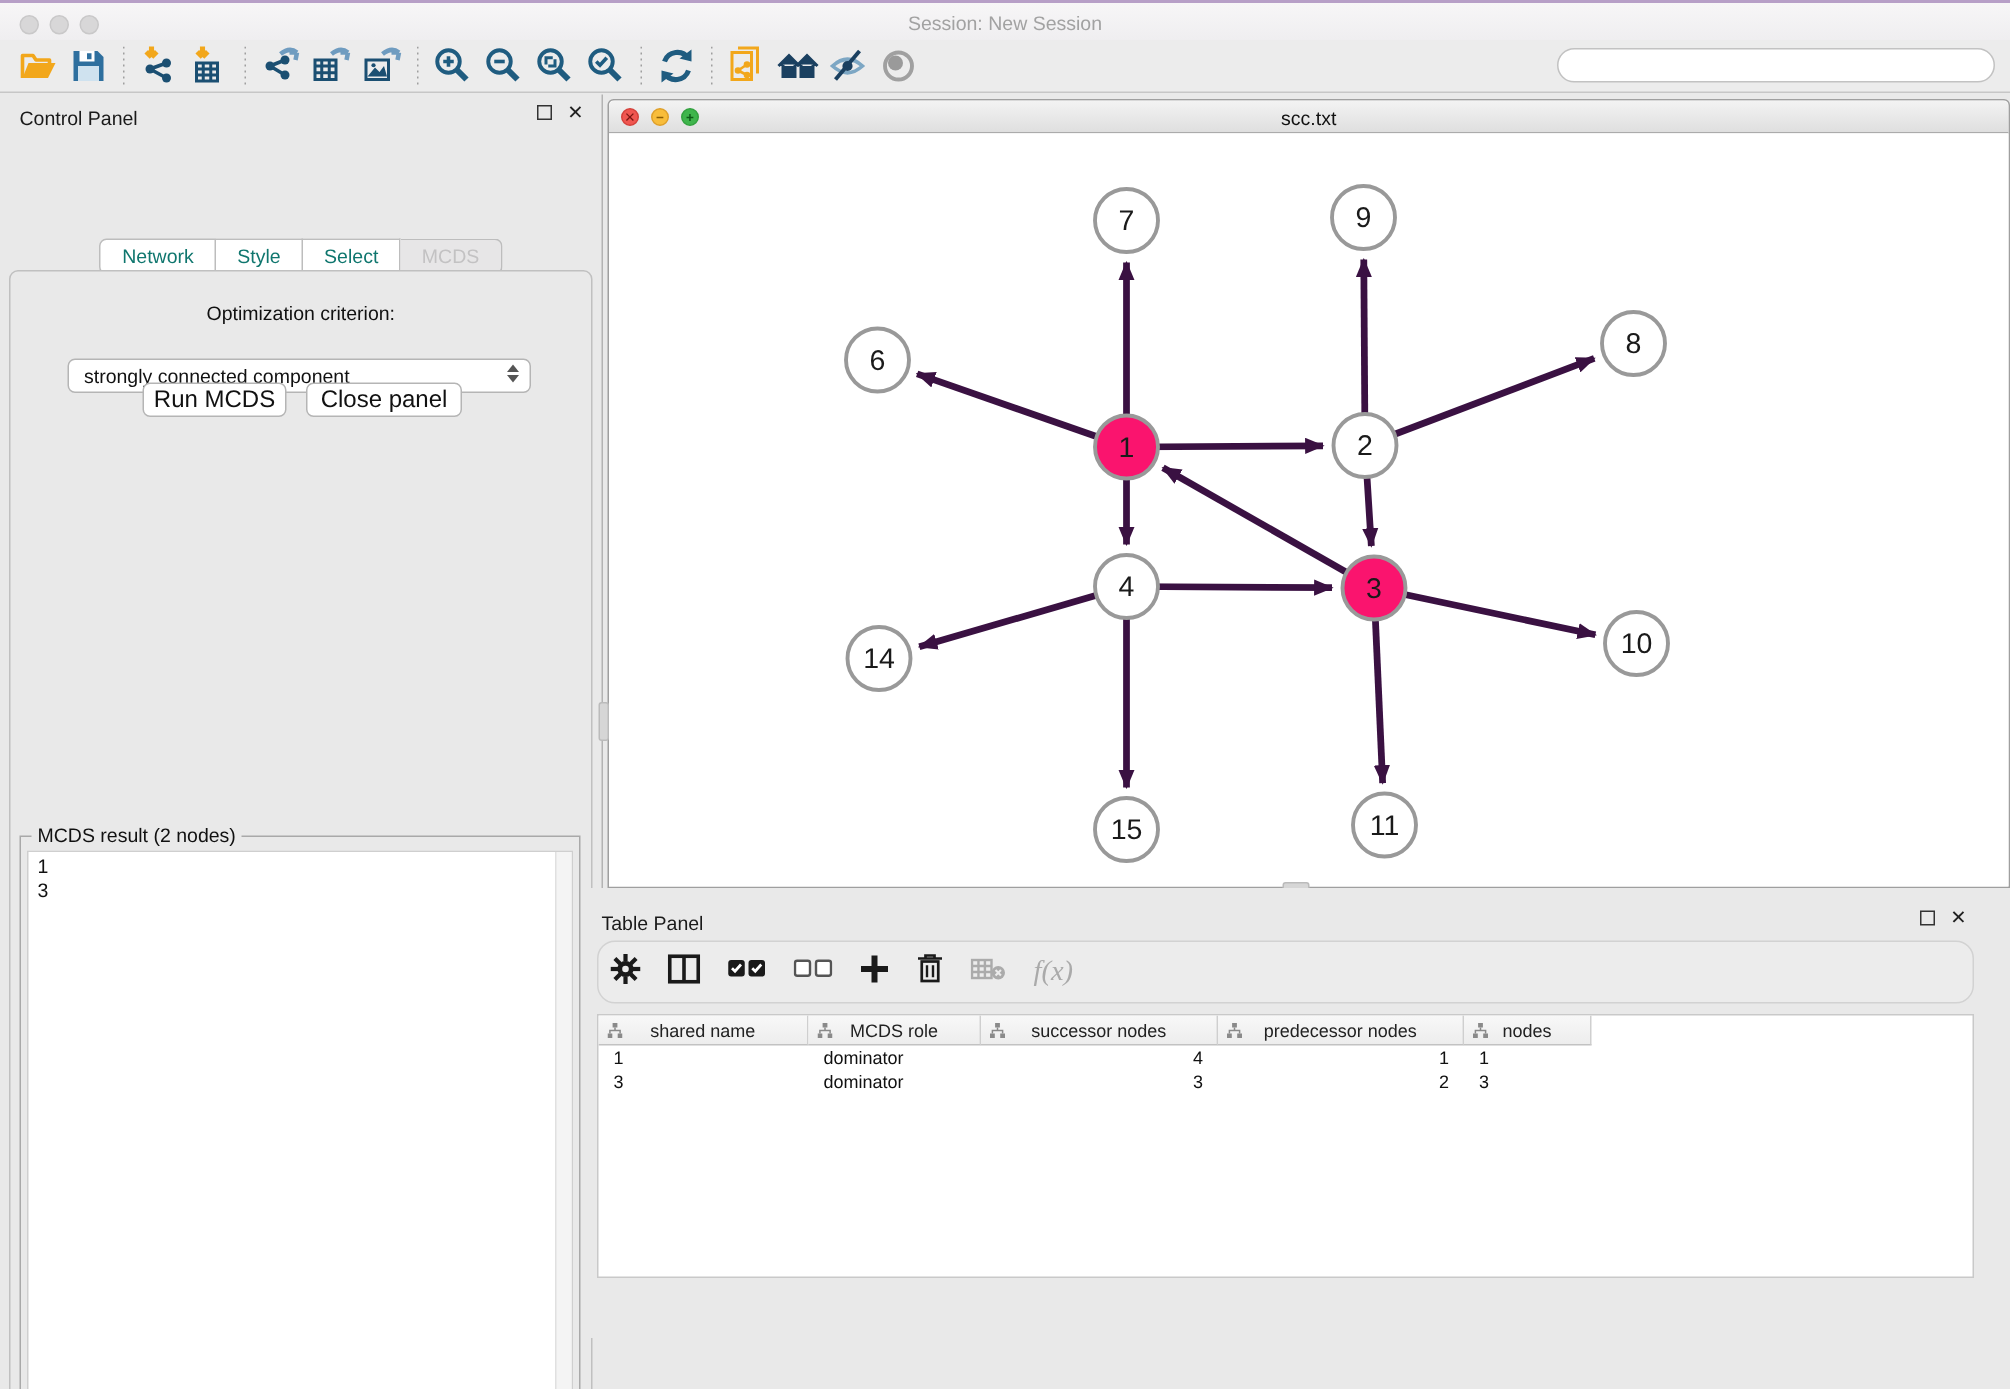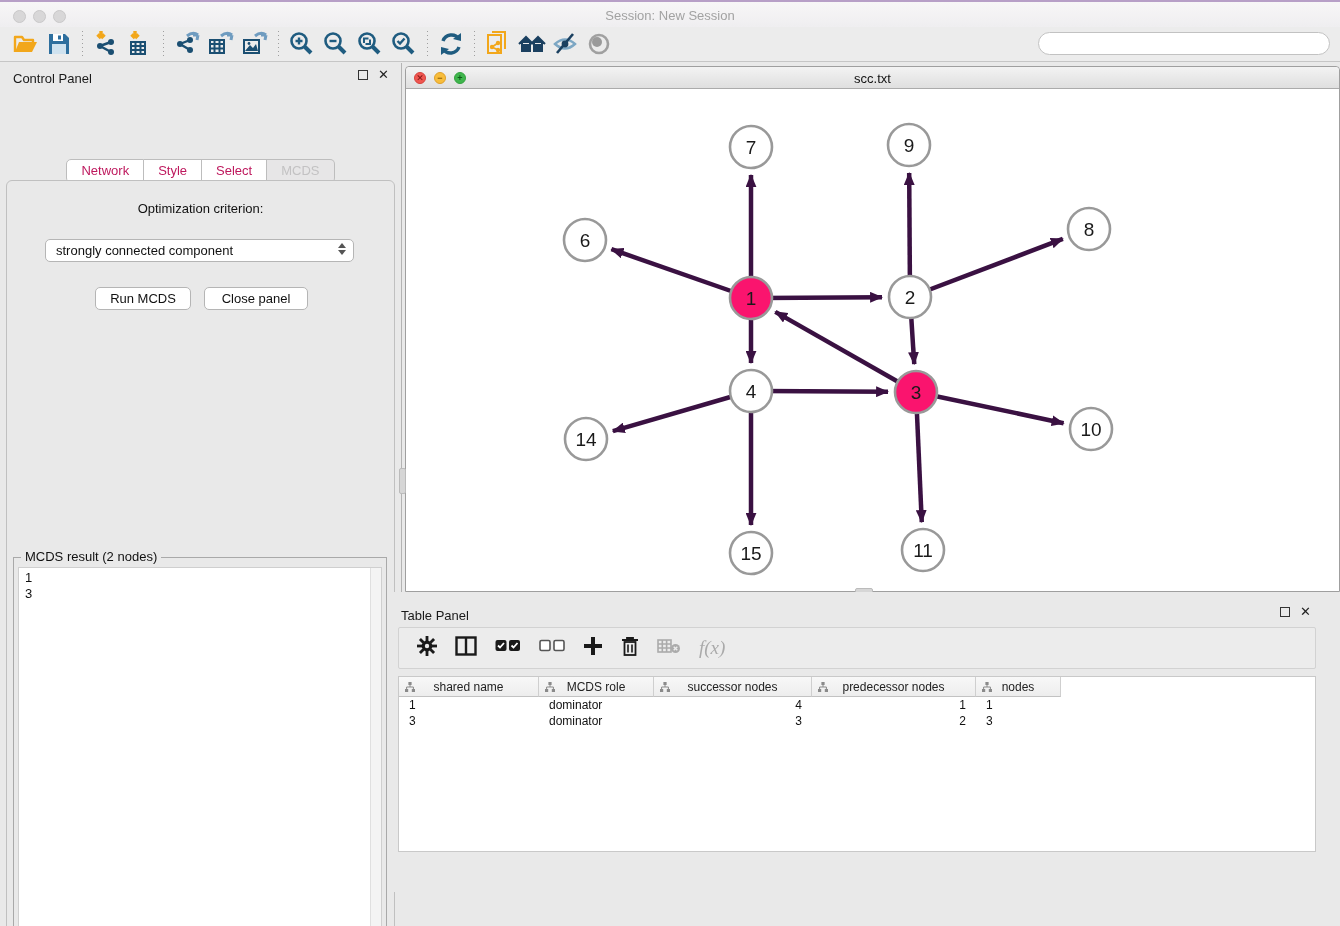--- a/index.html
+++ b/index.html
@@ -31,37 +31,37 @@
   #control-panel { position:absolute; left:0; top:63px; width:402px; height:705px;
     background:#e9e9e9; border-right:1px solid #b3b3b3; }
   .panel-header { position:relative; height:28px; }
   .panel-title { position:absolute; left:13px; top:8px; font-size:13px; color:#1a1a1a; }
   .panel-icons { position:absolute; right:12px; top:7px; display:flex; gap:10px; align-items:center; }
   .float-ic { width:10px; height:10px; border:1.5px solid #333; background:transparent; display:inline-block; }
   .close-ic { font-size:13px; font-weight:bold; color:#222; line-height:10px; }
 
   .cp-tabs { position:absolute; left:0; top:96px; width:100%; display:flex; justify-content:center; }
   .cp-tab { font-size:13px; padding:3px 14px 4px; background:#fff;
-    border:1px solid #bdbdbd; border-left:none; color:#be185d; }
+    border:1px solid #bdbdbd; border-left:none; color:#0f766e; }
   .cp-tab:first-child { border-left:1px solid #bdbdbd; border-radius:5px 0 0 5px; }
   .cp-tab.disabled-active { background:#e7e6e7; color:#c3c2c3; border-radius:0 5px 5px 0; }
 
   #cp-pane { position:absolute; left:6px; top:117px; width:389px; height:762px;
     border:1px solid #c0c0c0; border-radius:6px; background:#e9e9e9; }
   #opt-label { position:absolute; top:20px; width:100%; text-align:center; font-size:13px; color:#111; }
   #criterion-select { position:absolute; left:38px; top:42px; width:309px; height:23px;
     background:#fff; border:1px solid #b5b5b5; border-radius:5px;
     font-size:13px; color:#111; display:flex; align-items:center; padding-left:10px;margin-top:16px; }
   #sel-chevrons { position:absolute; right:7px; top:3px; display:flex; flex-direction:column; gap:2px; }
   #sel-chevrons i { width:0; height:0; border-left:4px solid transparent; border-right:4px solid transparent; }
   #sel-chevrons .up { border-bottom:5px solid #555; }
   #sel-chevrons .dn { border-top:5px solid #555; }
   .cp-btn { position:absolute; top:74px; height:23px; background:#fff;
-    border:1px solid #b5b5b5; border-radius:5px; font-size:13px; color:#111;
-    display:flex; align-items:center; justify-content:center;margin-top:32px; }
+    border:1px solid #b5b5b5; border-radius:5px; font-size:16px; color:#111;
+    display:flex; align-items:center; justify-content:center; }
   #run-btn  { left:88px; width:96px; }
   #closep-btn { left:197px; width:104px; }
 
   #result-group { position:absolute; left:6px; top:376px; width:374px; height:382px;
     border:1px solid #a9a9a9; }
   #result-legend { position:absolute; left:7px; top:-9px; background:#e9e9e9;
     padding:0 4px; font-size:13px; color:#111; }
   #result-area { position:absolute; left:4px; top:9px; right:4px; bottom:4px;
     background:#fff; border:1px solid #cfcfcf; }
   #result-text { position:absolute; left:6px; top:2px; font-size:13px; color:#111; line-height:16px; white-space:pre; }
@@ -82,22 +82,22 @@
   #ml-max   { left:48px; background:#3fb54c; border:1px solid #33a23f; color:#0d5c17; }
   #graph-canvas { position:absolute; left:0; top:22px; width:933px; height:502px; background:#fff; }
   .grip-v { position:absolute; left:399px; top:468px; width:7px; height:26px;
     background:#d6d6d6; border:1px solid #bbb; border-radius:2px; }
   .grip-h { position:absolute; left:855px; top:588px; width:18px; height:7px;
     background:#d6d6d6; border:1px solid #bbb; border-radius:2px; }
 
   
   #table-panel { position:absolute; left:388px; top:592px; width:935px; height:300px; background:#e9e9e9; }
   #tp-toolbar { position:absolute; left:10px; top:35px; width:918px; height:42px;
-    background:#ececec; border:1px solid #d2d2d2; border-radius:2px;
-    display:flex; align-items:center; gap:18px; padding-left:18px; }
+    background:#ececec; border:1px solid #d2d2d2; border-radius:12px;
+    display:flex; align-items:center; gap:18px; padding-left:8px; }
   #tp-table { position:absolute; left:10px; top:84px; width:918px; height:176px;
     background:#fff; border:1px solid #c9c9c9; overflow:hidden; }
   #thead-row { display:flex; height:20px; }
   .th { position:relative; background:linear-gradient(#f8f8f8,#ededed);
     border-right:1px solid #cfcfcf; border-bottom:1px solid #c2c2c2;
     font-size:12px; color:#222; display:flex; align-items:center; justify-content:center; }
   .th svg { position:absolute; left:6px; top:5px; }
   .tr { display:flex; height:16px; }
   .td { font-size:12px; color:#111; padding:1px 10px 0; white-space:nowrap; }
   .td.r { text-align:right; }

